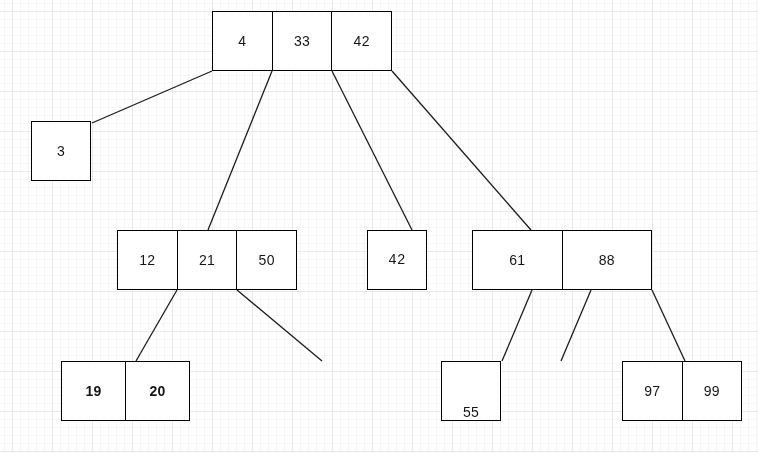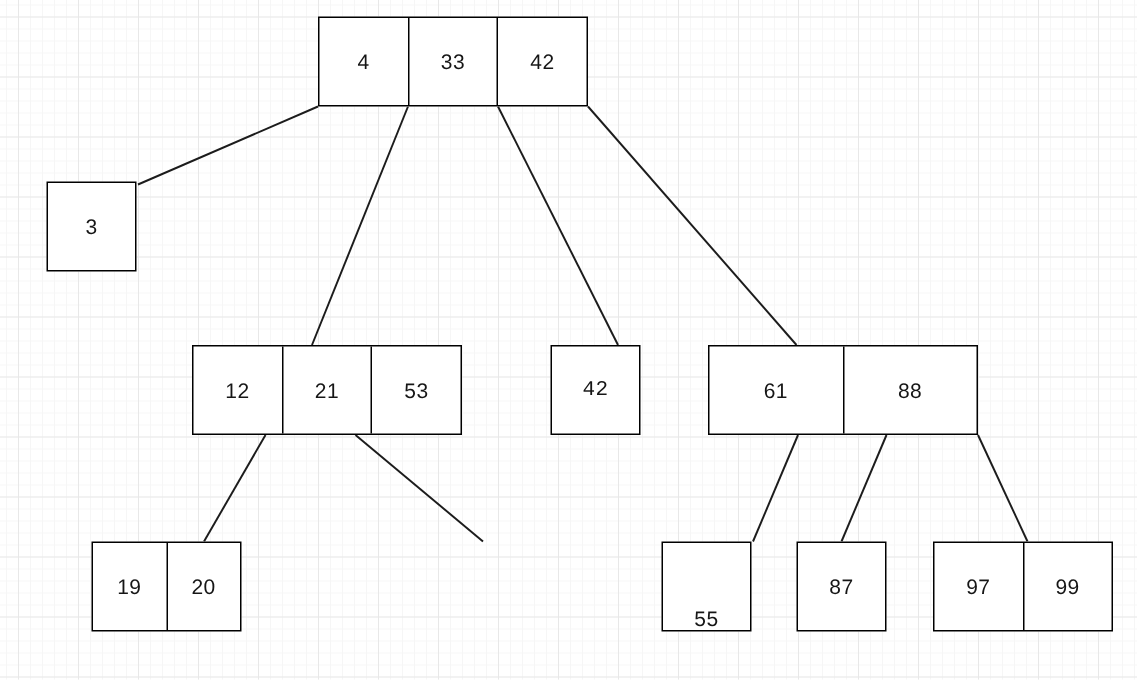--- a/index.html
+++ b/index.html
@@ -73,60 +73,55 @@
         </div>
         <div class="cell">
           <span>42</span>
         </div>
       </div>
       <div class="node" style="left: 31px; top: 121px; width: 60px; height: 60px;">
         <div class="cell">
           <span>3</span>
         </div>
       </div>
-      <div class="node" style="left: 128px; top: 230px; width: 180px; height: 60px;">
+      <div class="node" style="left: 117px; top: 230px; width: 180px; height: 60px;">
         <div class="cell">
           <span>12</span>
         </div>
         <div class="cell">
           <span>21</span>
         </div>
         <div class="cell">
-          <span>53</span>
+          <span>50</span>
         </div>
       </div>
       <div class="node" style="left: 367px; top: 230px; width: 60px; height: 60px; font-family: Liberation Mono, monospace;">
         <div class="cell">
           <span>42</span>
         </div>
       </div>
       <div class="node" style="left: 472px; top: 230px; width: 180px; height: 60px;">
         <div class="cell">
           <span>61</span>
         </div>
         <div class="cell">
           <span>88</span>
         </div>
       </div>
-      <div class="node" style="left: 61px; top: 361px; width: 100px; height: 60px;">
+      <div class="node" style="left: 61px; top: 361px; width: 129px; height: 60px; font-weight: bold;">
         <div class="cell">
           <span>19</span>
         </div>
         <div class="cell">
           <span>20</span>
         </div>
       </div>
       <div class="node" style="left: 441px; top: 361px; width: 60px; height: 60px; align-items: flex-end;">
         <div class="cell">
           <span>55</span>
-        </div>
-      </div>
-      <div class="node" style="left: 531px; top: 361px; width: 60px; height: 60px;">
-        <div class="cell">
-          <span>87</span>
         </div>
       </div>
       <div class="node" style="left: 622px; top: 361px; width: 120px; height: 60px;">
         <div class="cell">
           <span>97</span>
         </div>
         <div class="cell">
           <span>99</span>
         </div>
       </div>

